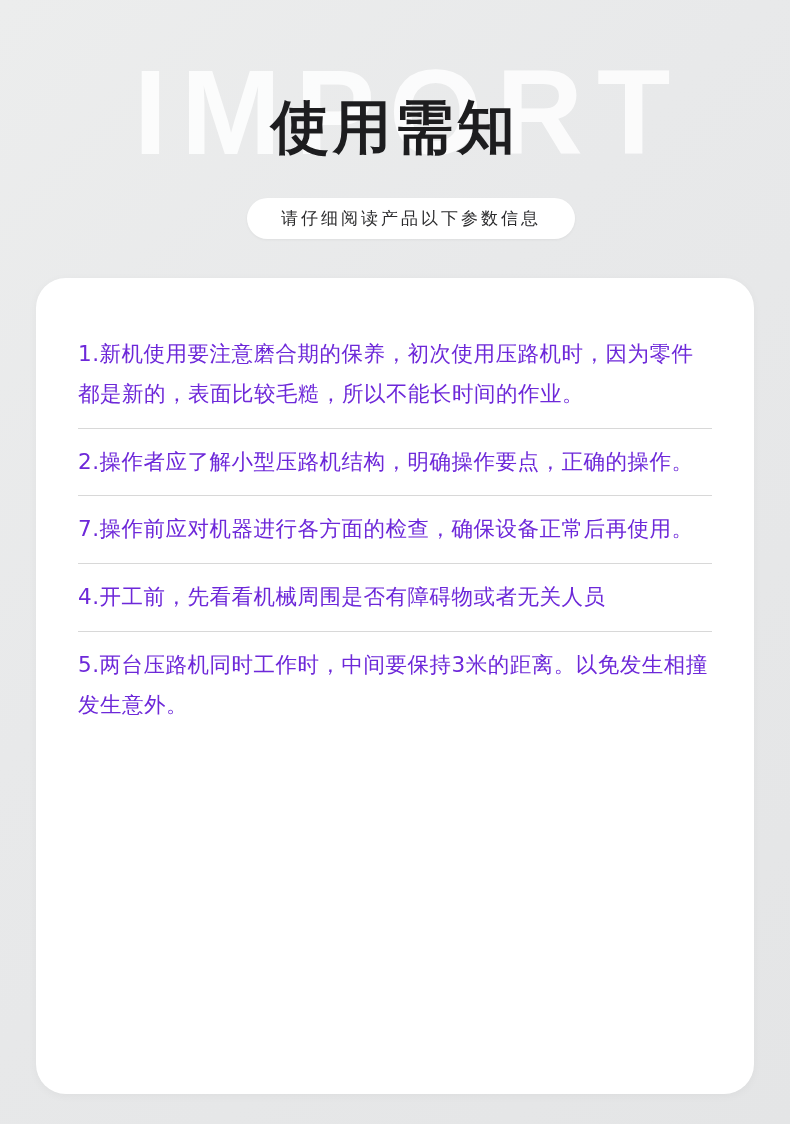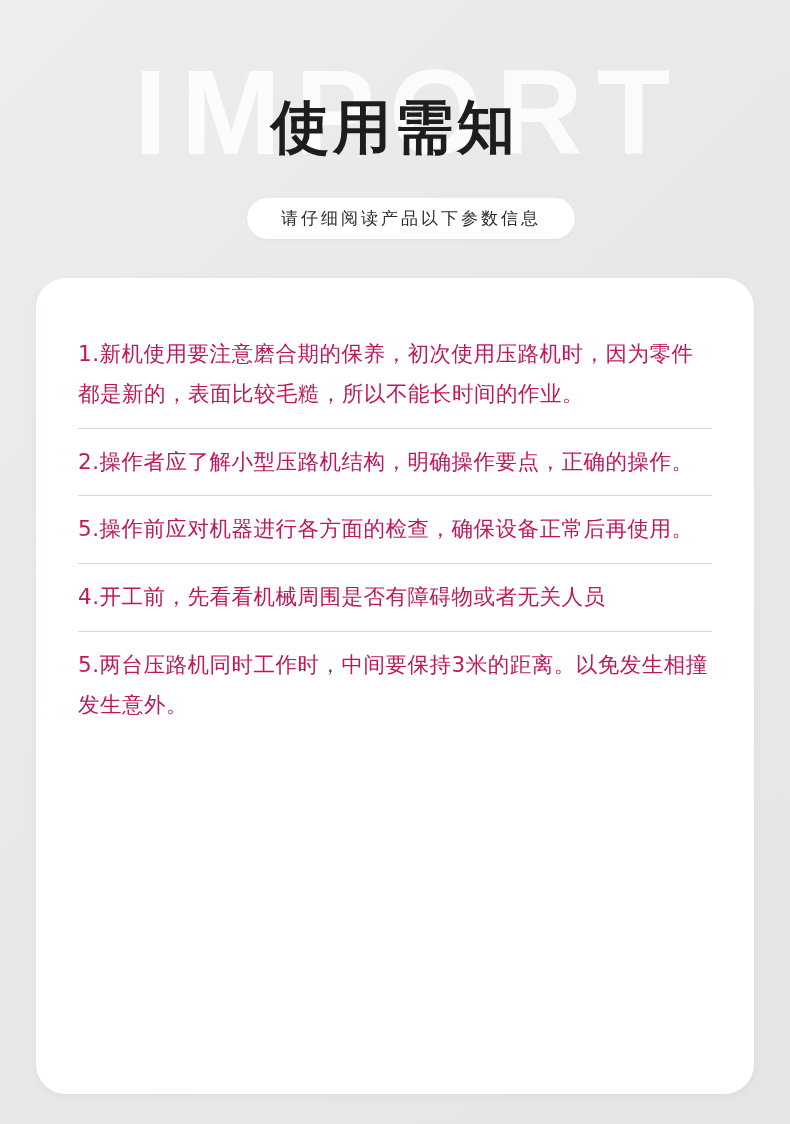--- a/index.html
+++ b/index.html
@@ -91,21 +91,21 @@
 
   .notice-list {
     margin: 0;
     padding: 0;
     list-style: none;
   }
 
   .notice-item {
     font-size: 21.5px;
     line-height: 1.85;
-    color: #be185d;
+    color: #6d28d9;
     padding: 13px 0 14px 0;
     border-bottom: 1px solid #d8d8d8;
     letter-spacing: 0.5px;
     font-family: "DejaVu Sans", "Liberation Sans", sans-serif;
   }
   .notice-item:first-child {
     padding-top: 0;
   }
   .notice-item:last-child {
     border-bottom: none;
@@ -119,17 +119,17 @@
   <div class="main-title">使用需知</div>
   <div class="subtitle-wrap">
     <div class="subtitle-pill">请仔细阅读产品以下参数信息</div>
   </div>
 </div>
 
 <div class="card">
   <ul class="notice-list">
     <li class="notice-item">1.新机使用要注意磨合期的保养，初次使用压路机时，因为零件都是新的，表面比较毛糙，所以不能长时间的作业。</li>
     <li class="notice-item">2.操作者应了解小型压路机结构，明确操作要点，正确的操作。</li>
-    <li class="notice-item">5.操作前应对机器进行各方面的检查，确保设备正常后再使用。</li>
+    <li class="notice-item">7.操作前应对机器进行各方面的检查，确保设备正常后再使用。</li>
     <li class="notice-item">4.开工前，先看看机械周围是否有障碍物或者无关人员</li>
     <li class="notice-item">5.两台压路机同时工作时，中间要保持3米的距离。以免发生相撞发生意外。</li>
   </ul>
 </div>
 
 </body></html>

